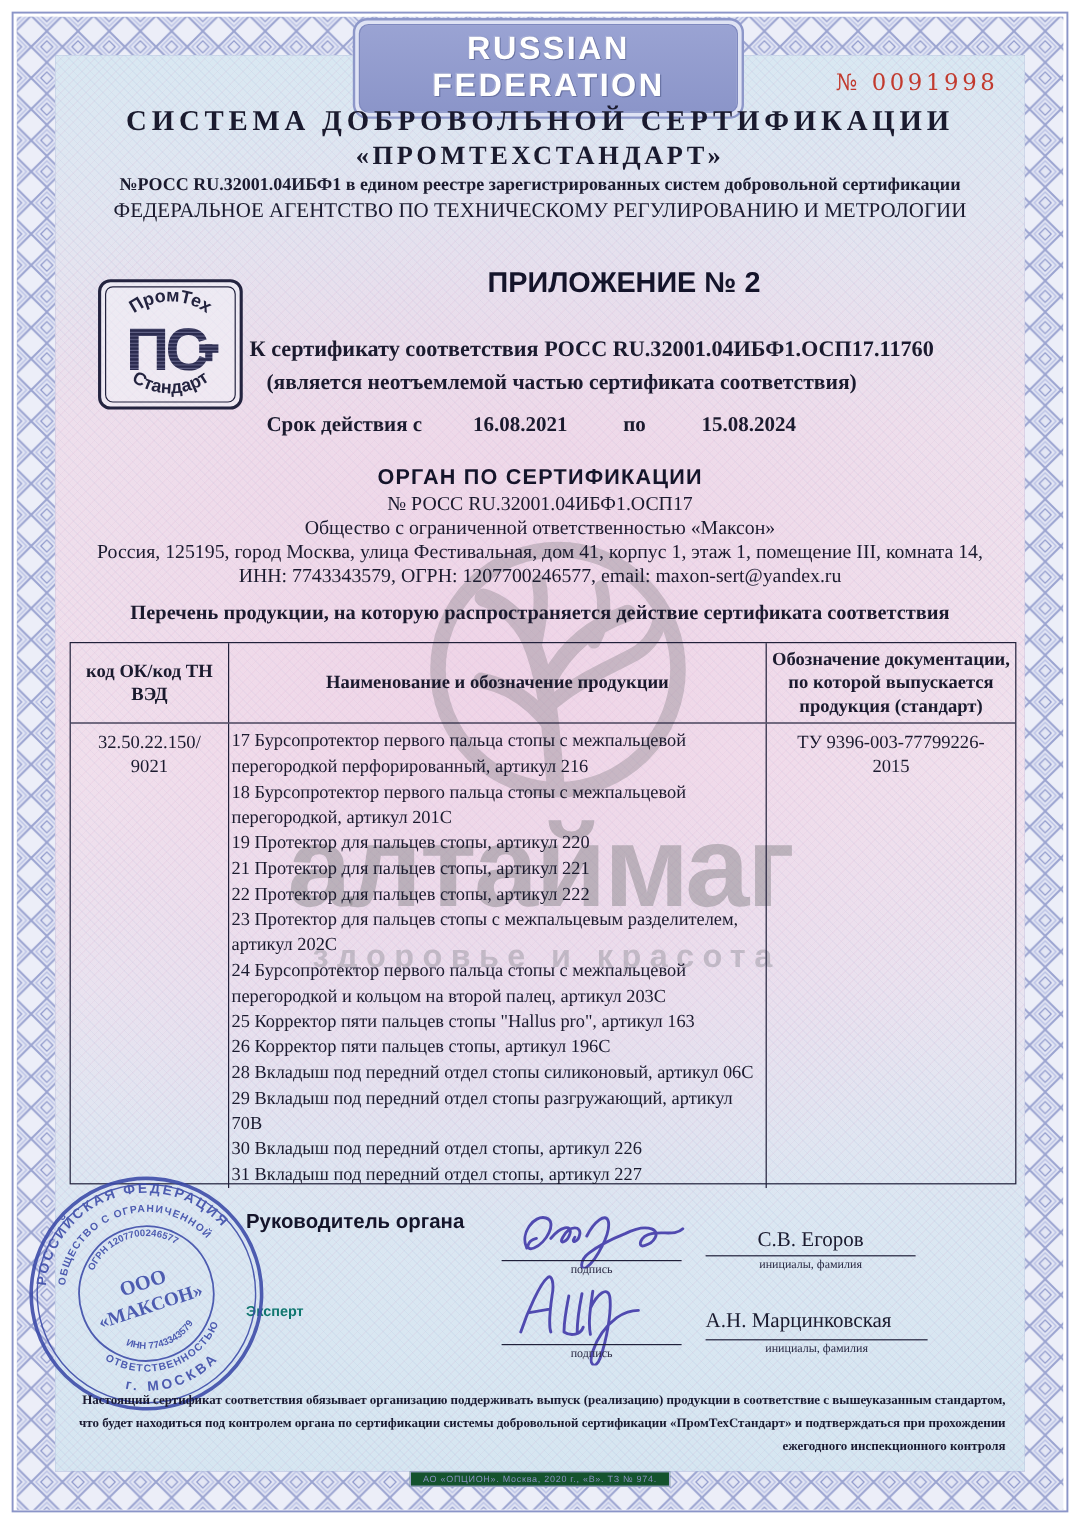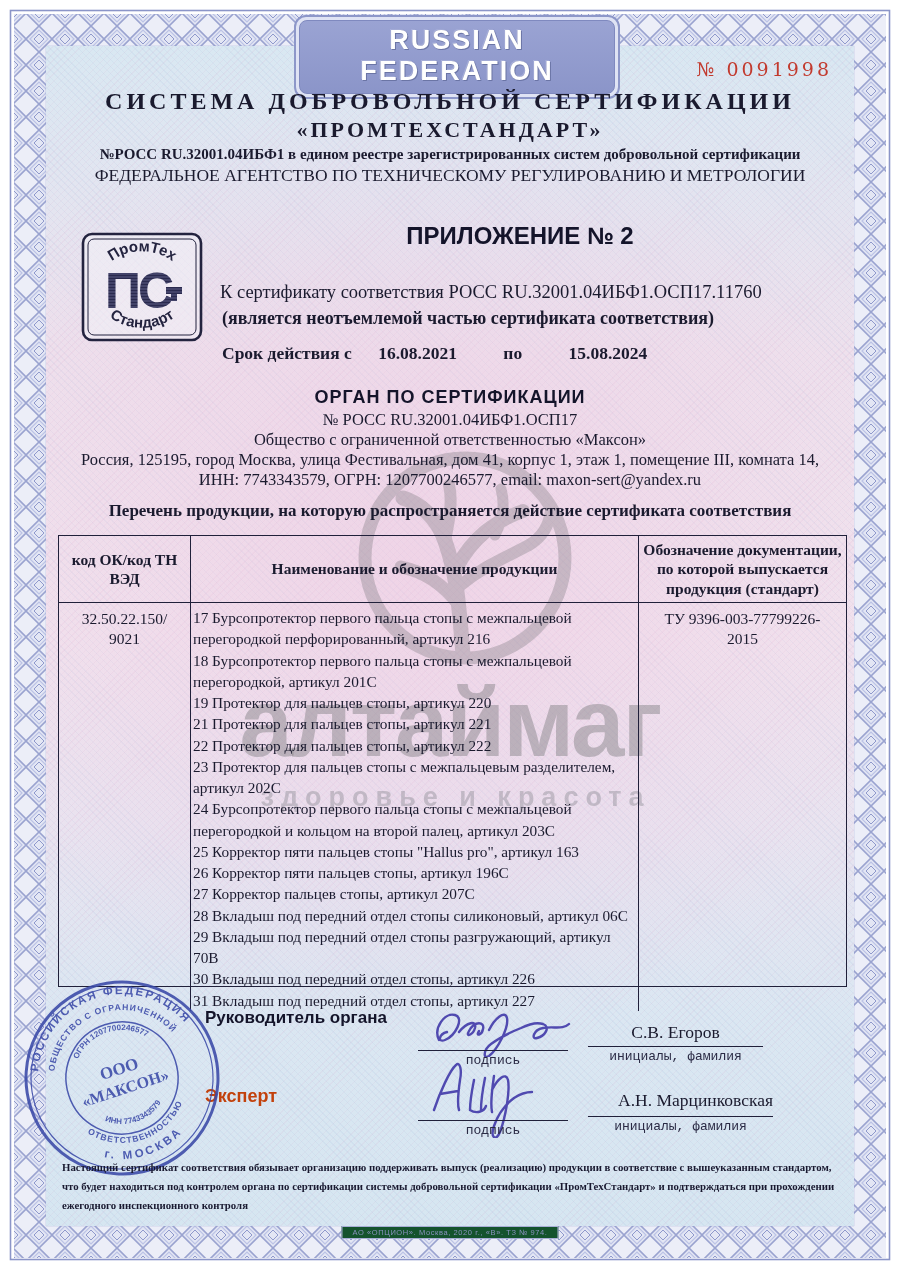--- a/index.html
+++ b/index.html
@@ -27,25 +27,25 @@
   .title1{position:absolute;left:60px;right:60px;top:88px;text-align:center;font-weight:bold;
           font-size:24px;letter-spacing:4px;}
   .title2{position:absolute;left:60px;right:60px;top:117px;text-align:center;font-weight:bold;
           font-size:22px;letter-spacing:3px;}
   .registry{position:absolute;left:60px;right:60px;top:146px;text-align:center;font-weight:bold;font-size:15px;}
   .agency{position:absolute;left:50px;right:50px;top:165px;text-align:center;font-weight:normal;font-size:17.5px;}
 
   .annex-title{position:absolute;left:210px;right:70px;top:222px;text-align:center;
           font-family:"Liberation Sans",sans-serif;font-weight:bold;font-size:24px;letter-spacing:0px;color:#14142a;}
   .logo-box{position:absolute;left:80px;top:231px;}
-  .cert-line{position:absolute;left:220px;top:282px;font-weight:normal;font-size:18.5px;}
+  .cert-line{position:absolute;left:208px;top:282px;font-weight:bold;font-size:18.5px;}
   .integral-line{position:absolute;left:222px;top:308px;font-weight:bold;font-size:18px;}
   .validity{position:absolute;left:222px;top:343px;font-weight:bold;font-size:17.5px;}
   .validity span{display:inline-block;}
-  .validity .v-from{margin-left:22px;}
+  .validity .v-from{margin-left:38px;}
   .validity .v-po{margin-left:42px;}
   .validity .v-to{margin-left:42px;}
 
   .org-heading{position:absolute;left:60px;right:60px;top:387px;text-align:center;
           font-family:"Liberation Sans",sans-serif;font-weight:bold;font-size:18px;letter-spacing:1px;color:#14142a;}
   .org-number{position:absolute;left:60px;right:60px;top:410px;text-align:center;font-size:16.5px;}
   .org-name{position:absolute;left:60px;right:60px;top:430px;text-align:center;font-size:16.5px;}
   .org-address{position:absolute;left:50px;right:50px;top:450px;text-align:center;font-size:16.5px;}
   .org-contacts{position:absolute;left:60px;right:60px;top:470px;text-align:center;font-size:16.5px;}
   .list-heading{position:absolute;left:60px;right:60px;top:501px;text-align:center;font-weight:bold;font-size:17px;}
@@ -60,38 +60,38 @@
   .th{display:flex;align-items:center;justify-content:center;text-align:center;
       font-weight:bold;font-size:15.5px;line-height:1.25;padding:4px;}
   .cell-code{white-space:pre-line;text-align:center;font-size:15.5px;padding-top:6px;line-height:1.3;}
   .cell-std{white-space:pre-line;text-align:center;font-size:15.5px;padding-top:6px;line-height:1.3;}
   .cell-items{font-size:15.3px;line-height:1.39;padding:4px 4px 0 2px;}
   .cell-items .item{margin:0;}
 
   .sig-head-label{position:absolute;left:205px;top:1008px;font-family:"Liberation Sans",sans-serif;
       font-weight:bold;font-size:17px;color:#14142a;}
   .sig-expert-label{position:absolute;left:205px;top:1086px;font-family:"Liberation Sans",sans-serif;
-      font-weight:bold;font-size:18px;color:#c2410c;}
+      font-weight:bold;font-size:12px;color:#0f766e;}
   .sigline{position:absolute;border-bottom:1.3px solid #20203a;}
   .sl1{left:418px;top:1050px;width:150px;}
   .sl2{left:588px;top:1046px;width:175px;}
   .sl3{left:418px;top:1120px;width:150px;}
   .sl4{left:588px;top:1116px;width:185px;}
-  .caption{position:absolute;font-size:13px;color:#2a2a44;text-align:center;font-family:Liberation Mono, monospace;}
+  .caption{position:absolute;font-size:10px;color:#2a2a44;text-align:center;}
   .cap1{left:418px;top:1053px;width:150px;}
   .cap2{left:588px;top:1049px;width:175px;}
   .cap3{left:418px;top:1123px;width:150px;}
   .cap4{left:588px;top:1119px;width:185px;}
   .sig-name1{position:absolute;left:588px;top:1022px;width:175px;text-align:center;font-size:17.5px;}
-  .sig-name2{position:absolute;left:588px;top:1090px;width:185px;text-align:right;font-size:17.5px;}
+  .sig-name2{position:absolute;left:588px;top:1090px;width:185px;text-align:left;font-size:17.5px;}
   .autograph1{position:absolute;left:425px;top:1002px;}
   .autograph2{position:absolute;left:428px;top:1058px;}
   .stamp{position:absolute;left:16px;top:972px;transform:rotate(-18deg);opacity:0.88;}
 
-  .footer-note{position:absolute;left:62px;right:62px;top:1158px;text-align:left;
+  .footer-note{position:absolute;left:62px;right:62px;top:1158px;text-align:right;
       font-weight:bold;font-size:10.8px;line-height:1.75;color:#191930;}
   .microprint{position:absolute;left:50%;top:1226px;transform:translateX(-50%);
       font-size:7.5px;letter-spacing:0.6px;color:#8a93c0;background:#14532d;
       border:1px solid #a7aed6;padding:1px 10px;white-space:nowrap;
       font-family:"Liberation Sans",sans-serif;}
 
   .wm-emblem{position:absolute;left:345px;top:445px;opacity:0.30;}
   .wm-brand{position:absolute;left:60px;right:60px;top:668px;text-align:center;
       font-family:"Liberation Sans",sans-serif;font-weight:bold;font-size:96px;letter-spacing:-2px;
       color:rgba(118,118,122,0.42);}
@@ -202,21 +202,20 @@
         <div class="c2 cell-items">
             <div class="item">17 Бурсопротектор первого пальца стопы с межпальцевой перегородкой перфорированный, артикул 216</div>
             <div class="item">18 Бурсопротектор первого пальца стопы с межпальцевой перегородкой, артикул 201С</div>
             <div class="item">19 Протектор для пальцев стопы, артикул 220</div>
             <div class="item">21 Протектор для пальцев стопы, артикул 221</div>
             <div class="item">22 Протектор для пальцев стопы, артикул 222</div>
             <div class="item">23 Протектор для пальцев стопы с межпальцевым разделителем, артикул 202С</div>
             <div class="item">24 Бурсопротектор первого пальца стопы с межпальцевой перегородкой и кольцом на второй палец,  артикул 203С</div>
             <div class="item">25 Корректор пяти пальцев стопы "Hallus pro", артикул 163</div>
             <div class="item">26 Корректор пяти пальцев стопы, артикул 196С</div>
-            <div class="item">27 Корректор пальцев стопы, артикул 207С</div>
             <div class="item">28 Вкладыш под передний отдел стопы силиконовый, артикул 06С</div>
             <div class="item">29 Вкладыш под передний отдел стопы разгружающий, артикул 70В</div>
             <div class="item">30 Вкладыш под передний отдел стопы, артикул 226</div>
             <div class="item">31 Вкладыш под передний отдел стопы, артикул 227</div>
           </div>
         <div class="c3 cell-std">ТУ 9396-003-77799226-
 2015</div>
       </div>
     </div>
 

